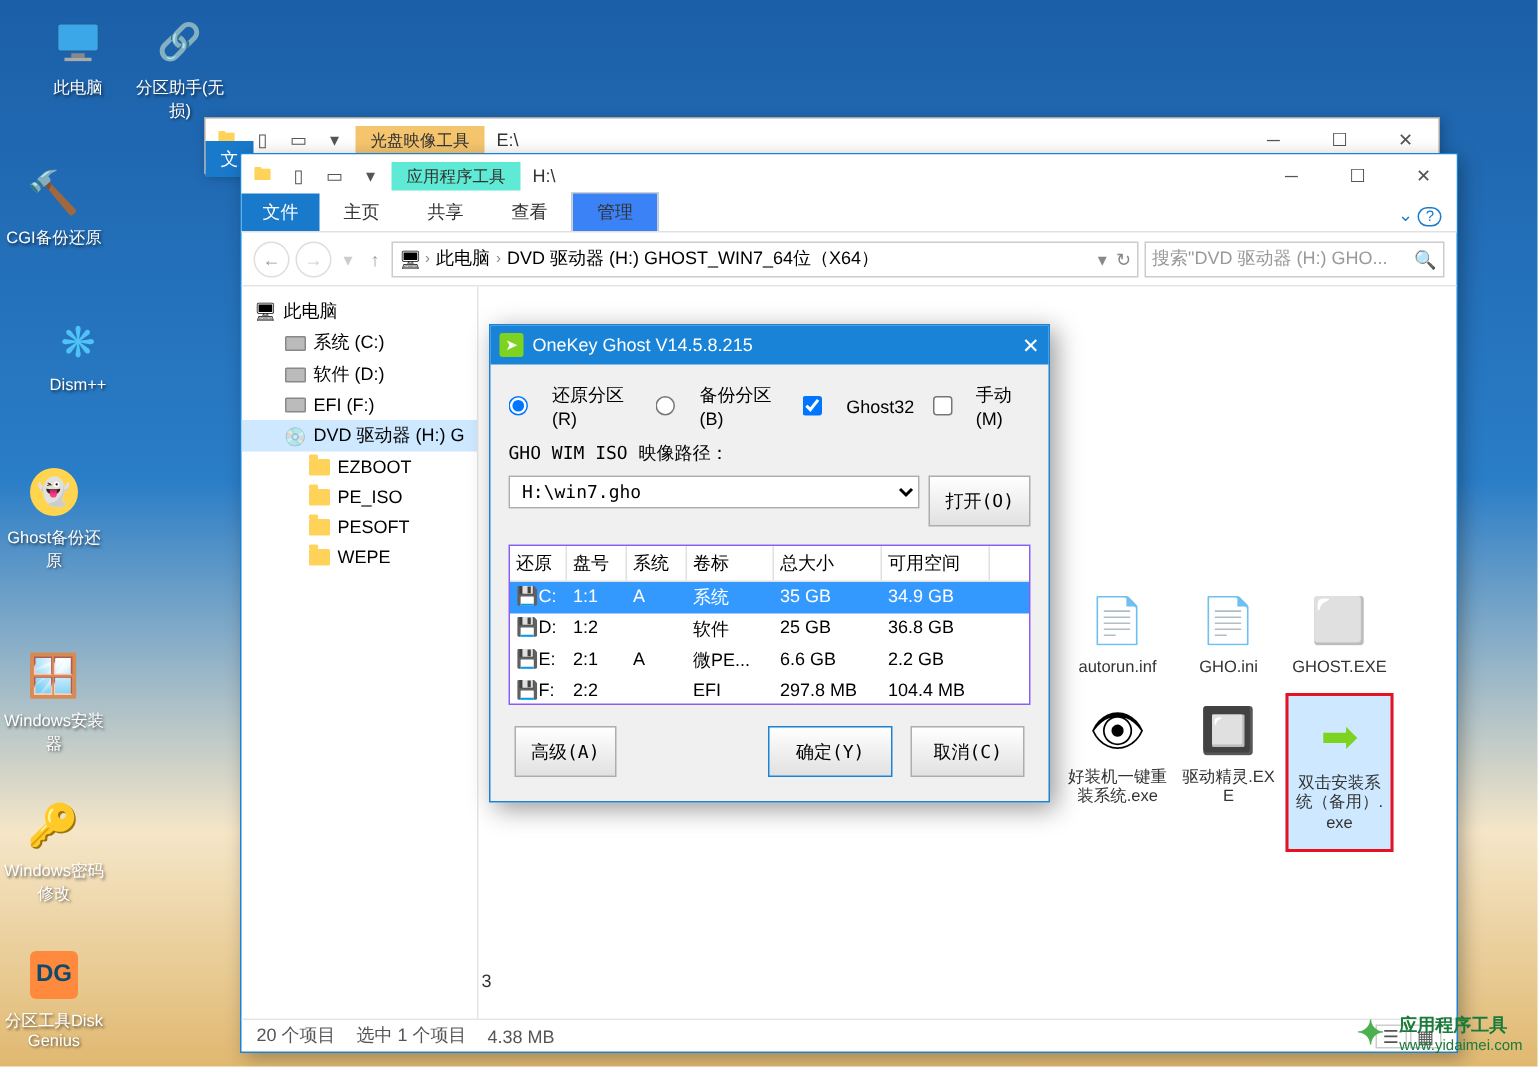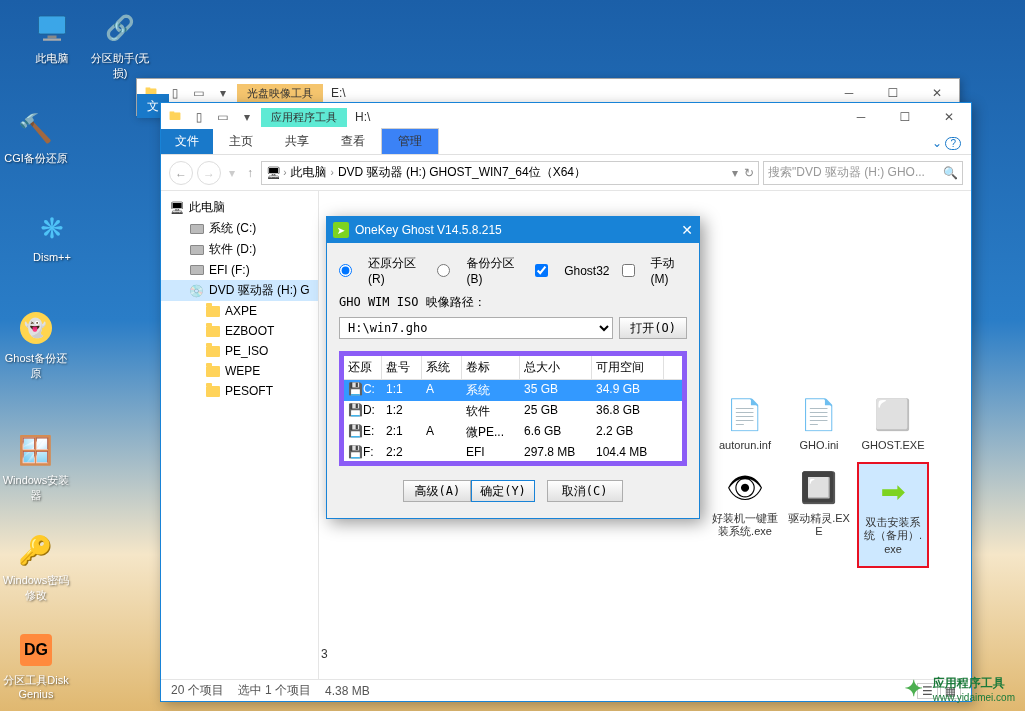--- a/index.html
+++ b/index.html
@@ -51,29 +51,29 @@
 .dialog{position:absolute;left:326px;top:216px;width:374px;background:#f0f0f0;border:1px solid #1883d7;box-shadow:4px 4px 16px rgba(0,0,0,.4)}
 .dlg-title{height:26px;background:#1883d7;color:#fff;display:flex;align-items:center;padding:0 6px;font-size:12px}
 .dlg-title .ti{width:16px;height:16px;margin-right:6px;background:#7ed321;border-radius:2px;display:flex;align-items:center;justify-content:center;font-size:10px}
 .dlg-title .cx{margin-left:auto;cursor:pointer;font-size:14px}
 .dlg-body{padding:12px}
 .opt-row{display:flex;align-items:center;gap:12px;margin-bottom:8px;font-family:"SimSun",monospace;font-size:12px}
 .opt-row label{display:flex;align-items:center;gap:16px}
 .path-lbl{font-family:"SimSun",monospace;font-size:12px;margin-bottom:6px}
 .path-row{display:flex;gap:6px;margin-bottom:12px}
 .path-row select{flex:1;height:22px;border:1px solid #adadad;background:#fff;padding:0 4px;font-family:"SimSun",monospace;font-size:12px}
-.btn{height:22px;padding:0 10px;border:1px solid #adadad;background:linear-gradient(#fff,#e1e1e1);font-family:"SimSun",monospace;font-size:12px;cursor:pointer;display:flex;align-items:center}
-.tbl{border:5px solid #8b5cf6;background:#fff;margin-bottom:14px}
+.btn{height:34px;padding:0 10px;border:1px solid #adadad;background:linear-gradient(#fff,#e1e1e1);font-family:"SimSun",monospace;font-size:12px;cursor:pointer;display:flex;align-items:center}
+.tbl{border:1px solid #8b5cf6;background:#fff;margin-bottom:14px}
 .tbl-head{display:flex;background:#fff;border-bottom:1px solid #e0e0e0}
 .tbl-head div{padding:3px 4px;font-size:12px;border-right:1px solid #e0e0e0;font-family:"SimSun",monospace}
 .tbl-row{display:flex;font-family:"SimSun",monospace;font-size:12px}
 .tbl-row div{padding:2px 4px;white-space:nowrap;overflow:hidden}
 .tbl-row.sel{background:#3399ff;color:#fff}
 .c-ic{width:38px}.c-dk{width:40px}.c-sy{width:40px}.c-vl{width:58px}.c-tt{width:72px}.c-fr{width:72px}
-.btn-row{display:flex;justify-content:center;align-items:center;padding:0 4px 4px}
+.btn-row{display:flex;justify-content:space-between;align-items:center;padding:0 4px 4px}
 .btn-row .rg{display:flex;gap:12px}
 .watermark{position:absolute;right:10px;bottom:8px;display:flex;align-items:center;gap:6px;color:#1a7a3a;font-size:13px;font-weight:bold}
 .watermark .logo{width:26px;height:26px;display:flex;align-items:center;justify-content:center;font-size:22px;color:#4caf50}
 .pc-svg{width:36px;height:36px}
 .folder-sm{background:#ffd35a;width:14px;height:11px;border-radius:1px;position:relative}
 .folder-sm:before{content:"";position:absolute;top:-3px;left:0;width:6px;height:3px;background:#ffd35a;border-radius:1px 1px 0 0}
 .drive-sm{width:14px;height:10px;background:#bbb;border:1px solid #888;border-radius:1px}
 </style>
 </head>
 <body>
@@ -109,21 +109,21 @@
 <div class="desktop-icon" style="left:0px;top:430px">
     <div class="ico">🪟</div>
     <div class="lbl">Windows安装器</div>
   </div>
 <div class="desktop-icon" style="left:0px;top:530px">
     <div class="ico" style="color:#ffd54f">🔑</div>
     <div class="lbl">Windows密码修改</div>
   </div>
 <div class="desktop-icon" style="left:0px;top:630px">
     <div class="ico">
-      <div style="width:32px;height:32px;background:#ff8a3d;border-radius:4px;color:#000000;display:flex;align-items:center;justify-content:center;font-weight:bold;font-size:16px">DG</div>
+      <div style="width:32px;height:32px;background:#ff8a3d;border-radius:4px;color:#0c4a6e;display:flex;align-items:center;justify-content:center;font-weight:bold;font-size:16px">DG</div>
     </div>
     <div class="lbl">分区工具DiskGenius</div>
   </div>
 
 <div class="win-back">
  <div class="tb">
   <div class="qat">
    <span style="color:#ffd35a">🖿</span>
    <span>▯</span>
    <span>▭</span>
@@ -212,45 +212,39 @@
           <span>EFI (F:)</span>
         </div>
    <div class="tree-item l2 sel">
           <span class="ic" style="color:#888">💿</span>
           <span>DVD 驱动器 (H:) G</span>
         </div>
    <div class="tree-item l3">
           <span class="ic">
             <div class="folder-sm"></div>
           </span>
-          <span>AXPE</span>
+          <span>EZBOOT</span>
         </div>
    <div class="tree-item l3">
           <span class="ic">
             <div class="folder-sm"></div>
           </span>
-          <span>EZBOOT</span>
+          <span>PE_ISO</span>
         </div>
    <div class="tree-item l3">
           <span class="ic">
             <div class="folder-sm"></div>
           </span>
-          <span>PE_ISO</span>
+          <span>PESOFT</span>
         </div>
    <div class="tree-item l3">
           <span class="ic">
             <div class="folder-sm"></div>
           </span>
           <span>WEPE</span>
-        </div>
-   <div class="tree-item l3">
-          <span class="ic">
-            <div class="folder-sm"></div>
-          </span>
-          <span>PESOFT</span>
         </div>
   </div>
   <div class="content">
    <div style="width:100%;height:180px"></div>
    <div style="width:380px"></div>
    <div class="file-item">
           <div class="fi">📄</div>
           <div class="fl">autorun.inf</div>
         </div>
    <div class="file-item">
@@ -356,21 +350,21 @@
           <div class="c-dk">2:2</div>
           <div class="c-sy"></div>
           <div class="c-vl">EFI</div>
           <div class="c-tt">297.8 MB</div>
           <div class="c-fr">104.4 MB</div>
         </div>
   </div>
   <div class="btn-row">
    <button class="btn">高级(A)</button>
    <div class="rg">
-    <button class="btn" style="border-color:#1883d7;padding:0 8px">确定(Y)</button>
+    <button class="btn" style="border-color:#1883d7;padding:0 18px">确定(Y)</button>
     <button class="btn" style="padding:0 14px">取消(C)</button>
    </div>
   </div>
  </div>
 </div>
 
 <div class="watermark">
  <div class="logo">✦</div>
  <div>
       <div>应用程序工具</div>

